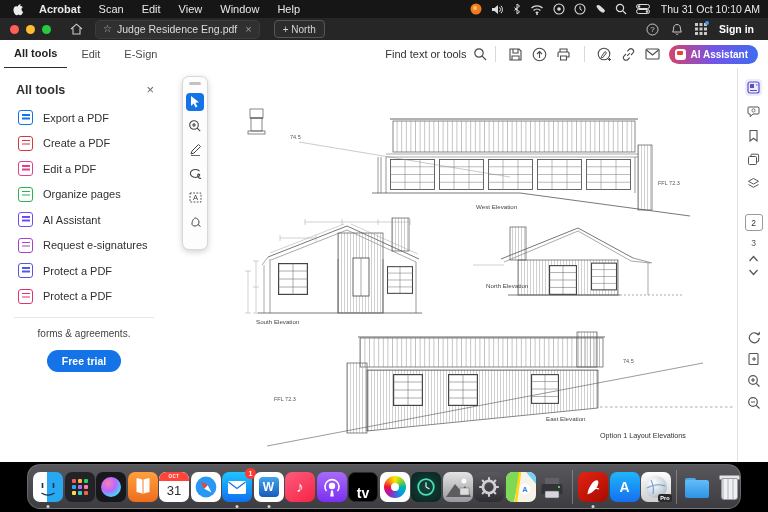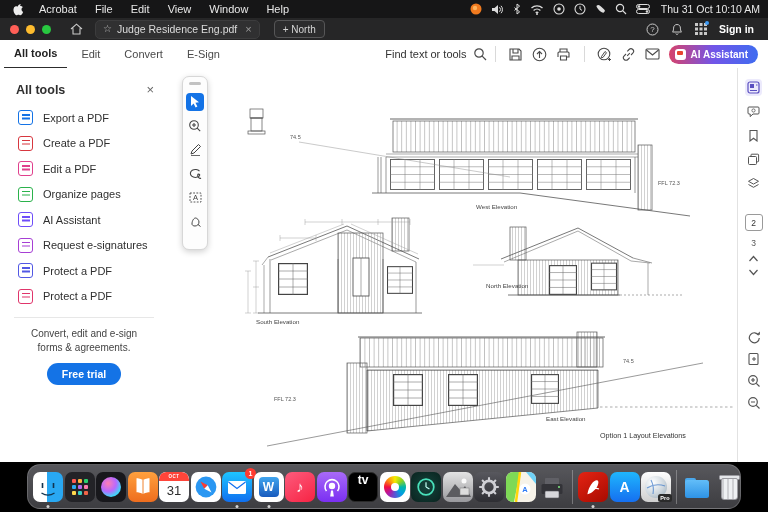--- a/index.html
+++ b/index.html
@@ -5,21 +5,21 @@
   html,body{margin:0;padding:0}
   body{width:768px;height:512px;position:relative;background:#000;overflow:hidden;
        font-family:"Liberation Sans",sans-serif;-webkit-font-smoothing:antialiased}
   svg{display:block}
 
   
   #menubar{position:absolute;left:0;top:0;width:768px;height:18px;background:#161617;
            display:flex;align-items:center;color:#e8e8e8;font-size:11px;gap:0}
   #menubar .mbl{display:flex;align-items:center;gap:0}
   #menubar .mi{padding:0 9px;white-space:nowrap}
-  #menubar .app{font-weight:normal}
+  #menubar .app{font-weight:bold}
   #menubar .mbr{margin-left:auto;display:flex;align-items:center;gap:9px;padding-right:8px}
   #menubar .sic{display:flex;align-items:center}
   #menubar .clock{font-size:10.5px;white-space:nowrap;padding-left:2px}
 
   
   #tabbar{position:absolute;left:0;top:18px;width:768px;height:22px;background:#262627;
           display:flex;align-items:center;color:#ddd;font-size:10.5px}
   .tl{width:9px;height:9px;border-radius:50%;margin-right:7px}
   .tl.r{background:#ff5f57;margin-left:10px}.tl.y{background:#febc2e}.tl.g{background:#28c840}
   #home-ic{margin:0 10px 0 12px}
@@ -111,22 +111,22 @@
            display:flex;align-items:center;justify-content:center;border-radius:7px 7px 0 0}
   .cal-day{font-size:13px;color:#2e2e2e;text-align:center;line-height:19px}
         .dk-safari{background:#fff;display:flex;align-items:center;justify-content:center}
           .dk-mail{background:linear-gradient(180deg,#1ec5ff,#0f6ff0)}
           .dk-word{background:#fff;display:flex;align-items:center;justify-content:center}
   .word-doc{width:20px;height:20px;border-radius:4px;background:linear-gradient(180deg,#41a5ee,#185abd);
             color:#fff;font-size:12px;font-weight:bold;display:flex;align-items:center;justify-content:center}
          .dk-music{background:linear-gradient(145deg,#fc5c7d,#f72343);color:#fff;font-size:15px;
                     display:flex;align-items:center;justify-content:center}
       .dk-pod{background:linear-gradient(180deg,#a86af8,#7a2ff2)}
-            .dk-tv{background:#000;color:#fff;font-weight:bold;font-size:12px;
-                    display:flex;align-items:flex-start;justify-content:center;border:1px solid #2a2a2a;box-sizing:border-box}
+            .dk-tv{background:#000;color:#fff;font-weight:bold;font-size:14px;
+                    display:flex;align-items:flex-end;justify-content:center;border:1px solid #2a2a2a;box-sizing:border-box}
         .dk-photos{background:#fff;display:flex;align-items:center;justify-content:center}
   .photos-wheel{width:22px;height:22px;border-radius:50%;position:relative;
       background:conic-gradient(#f5ec00,#8fd321,#00b6ac,#009fe0,#5856d6,#b01aa7,#f20d40,#fd8d0e,#f5ec00)}
   .photos-wheel::after{content:"";position:absolute;left:7px;top:7px;width:8px;height:8px;border-radius:50%;background:#fff}
   .dk-tm{background:radial-gradient(circle,#14443c,#0a231f);display:flex;align-items:center;justify-content:center}
     .dk-gray{background:linear-gradient(180deg,#e3e3e3,#99999d);overflow:hidden}
       .dk-set{background:linear-gradient(180deg,#58585e,#2e2e33);display:flex;align-items:center;justify-content:center}
           .dk-maps{background:#f7f3e9;overflow:hidden}
        .dk-printer{background:transparent}
        .dk-acro{background:linear-gradient(145deg,#e42313,#a80b00);display:flex;align-items:center;justify-content:center}
@@ -151,21 +151,21 @@
 <body>
 
 <div id="menubar">
   <div class="mbl">
     <span class="mi" style="padding:0 6px 0 12px">
       <svg width="12" height="13" viewBox="0 0 13 14">
           <path fill="#ececec" d="M8.5 3.4c.5-.6.9-1.5.8-2.4-.8.1-1.7.6-2.2 1.2-.5.5-.9 1.4-.8 2.3.9 0 1.7-.5 2.2-1.1zm1.8 3.6c0-1.6 1.3-2.4 1.4-2.4-.8-1.1-1.9-1.3-2.4-1.3-1-.1-2 .6-2.5.6-.5 0-1.3-.6-2.1-.5-1.1 0-2.1.6-2.6 1.6-1.1 2-.3 4.9.8 6.5.5.8 1.2 1.7 2 1.6.8 0 1.1-.5 2.1-.5s1.3.5 2.1.5c.9 0 1.5-.8 2-1.6.6-.9.9-1.8.9-1.9-.1 0-1.7-.7-1.7-2.6z"></path>
         </svg>
     </span>
     <span class="mi app">Acrobat</span>
-    <span class="mi">File</span>
+    <span class="mi">Scan</span>
     <span class="mi">Edit</span>
     <span class="mi">View</span>
     <span class="mi">Window</span>
     <span class="mi">Help</span>
   </div>
   <div class="mbr">
     <span class="sic">
       <svg width="12" height="12">
           <circle cx="6" cy="6" r="5.5" fill="#f07a1f"></circle>
           <circle cx="5" cy="5" r="2.2" fill="#ffb45e"></circle>
@@ -268,21 +268,20 @@
         </svg>
       <span class="dot"></span>
       </span>
     <span class="signin">Sign in</span>
   </div>
 </div>
 
 <div id="toolbar">
   <div class="t-tab active">All tools</div>
   <div class="t-tab">Edit</div>
-  <div class="t-tab">Convert</div>
   <div class="t-tab">E-Sign</div>
   <div class="find-group">
     <span>Find text or tools</span>
     <span>
       <svg width="14" height="14">
           <circle cx="6" cy="6" r="4.2" stroke="#4a4a4a" fill="none" stroke-width="1.2"></circle>
           <path d="M9.2 9.2L13 13" stroke="#4a4a4a" stroke-width="1.2"></path>
         </svg>
       </span>
   </div>
@@ -361,21 +360,20 @@
       <span class="sbic" style="--c: #5258e4;"></span>
       <span>Protect a PDF</span>
       </div>
     <div class="sb-item">
       <span class="sbic" style="--c: #e0356b;"></span>
       <span>Protect a PDF</span>
       </div>
   </div>
   <div class="sb-div"></div>
   <div class="sb-footer">
-    <div>Convert, edit and e-sign</div>
     <div>forms &amp; agreements.</div>
   </div>
   <button class="free-trial">Free trial</button>
 </div>
 
 <div id="canvas">
   <svg viewBox="0 0 525 385" style="position:absolute;left:52px;top:7px;width:525px;height:385px" font-family="Liberation Sans,sans-serif">
     <defs>
       <pattern id="hv" width="3" height="6" patternUnits="userSpaceOnUse">
           <path d="M1.5 0V6" stroke="#999" stroke-width="0.45"></path>

